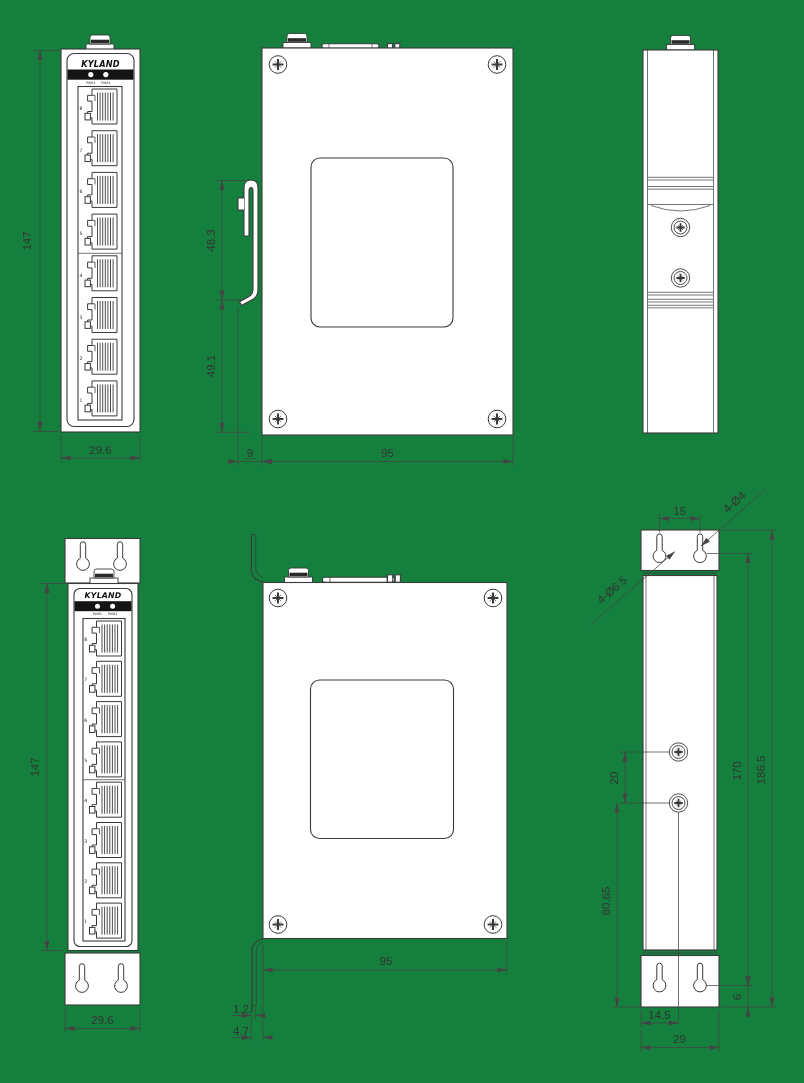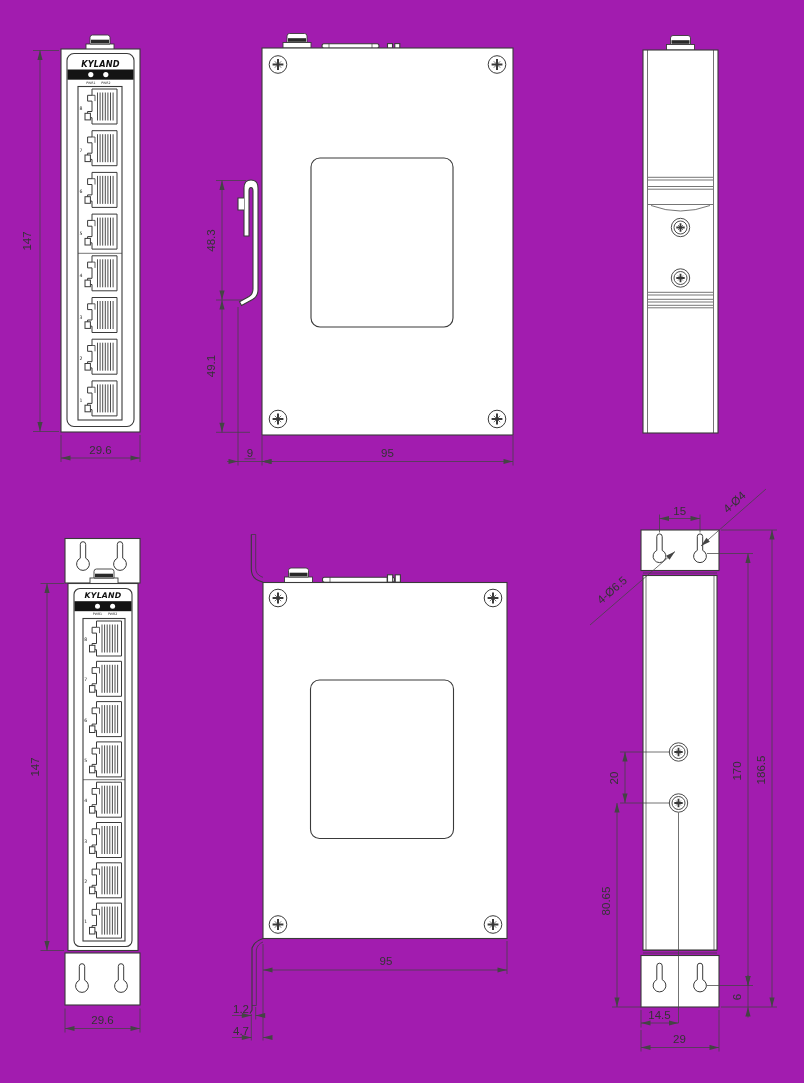--- a/index.html
+++ b/index.html
@@ -1,16 +1,16 @@
 <!DOCTYPE html>
 <html><head>
 <meta charset="utf-8">
 <style>
   html,body { margin:0; padding:0; background:#fff; }
-  .canvas { position:relative; width:804px; height:1083px; background:#a21caf; overflow:hidden;
+  .canvas { position:relative; width:804px; height:1083px; background:#15803d; overflow:hidden;
             font-family:"Liberation Sans", sans-serif; }
   svg { position:absolute; left:0; top:0; }
   .ln   { stroke:#3a3a3a; fill:none; stroke-width:1.1; }
   .lnf  { stroke:#3a3a3a; fill:#fff; stroke-width:1.1; }
   .tn   { stroke:#3a3a3a; fill:none; stroke-width:0.7; }
   .dim  { stroke:#444; fill:none; stroke-width:0.75; }
   .dimtxt { font-family:"Liberation Sans", sans-serif; font-size:11.5px; fill:#333;
             text-anchor:middle; }
   .logo { font-family:"DejaVu Sans", sans-serif; font-weight:bold; font-style:italic;
           fill:#101010; text-anchor:middle; letter-spacing:0.2px; }

